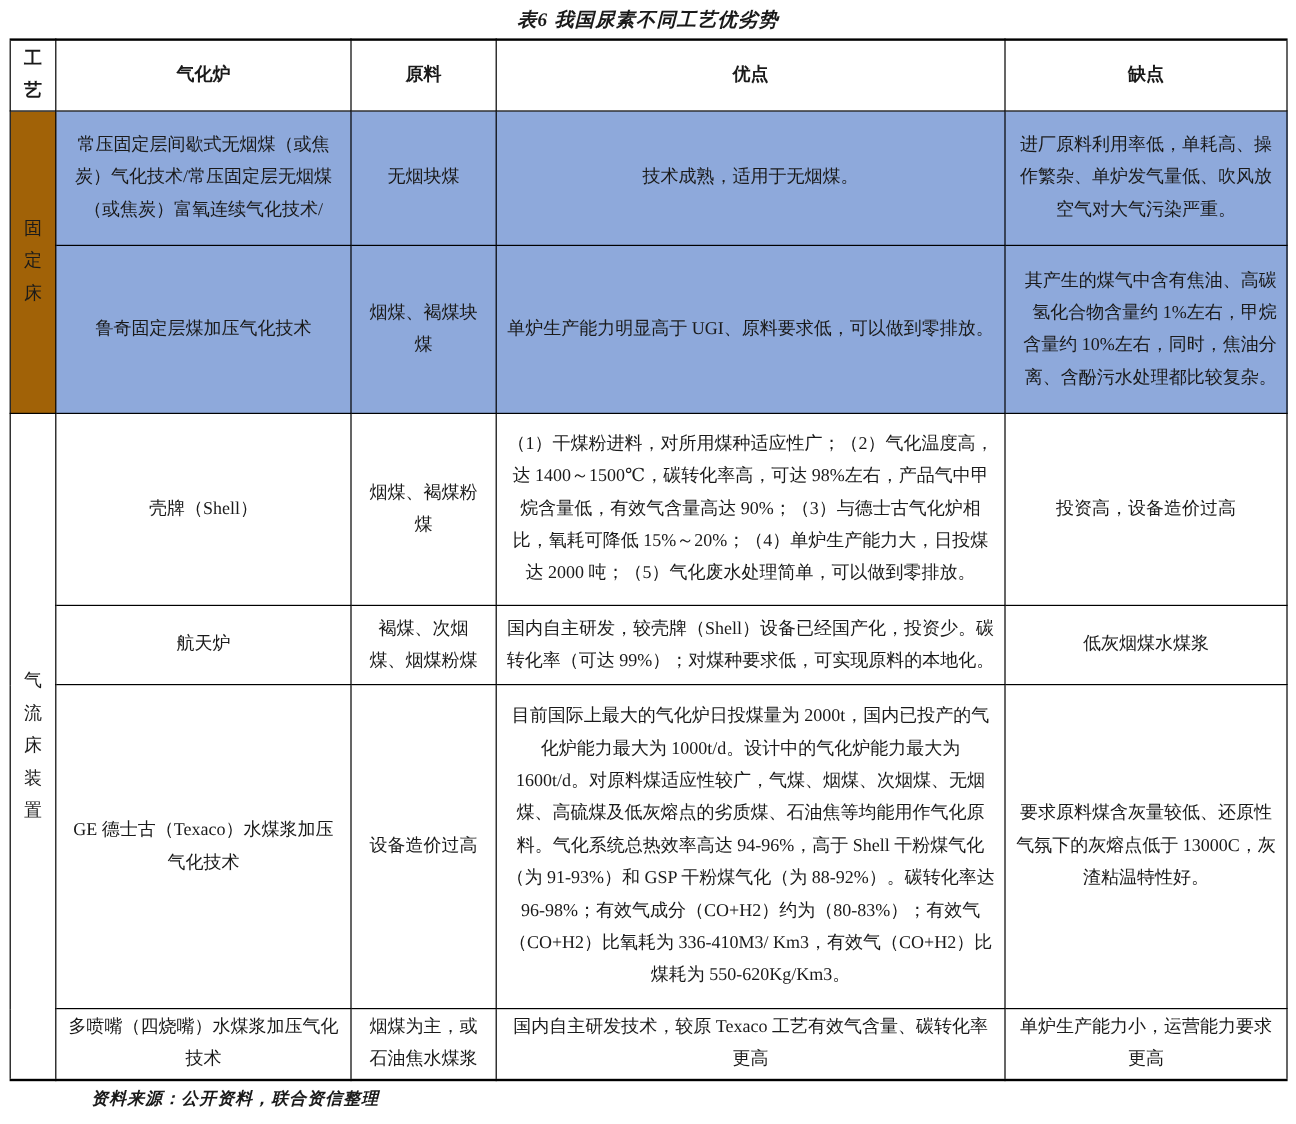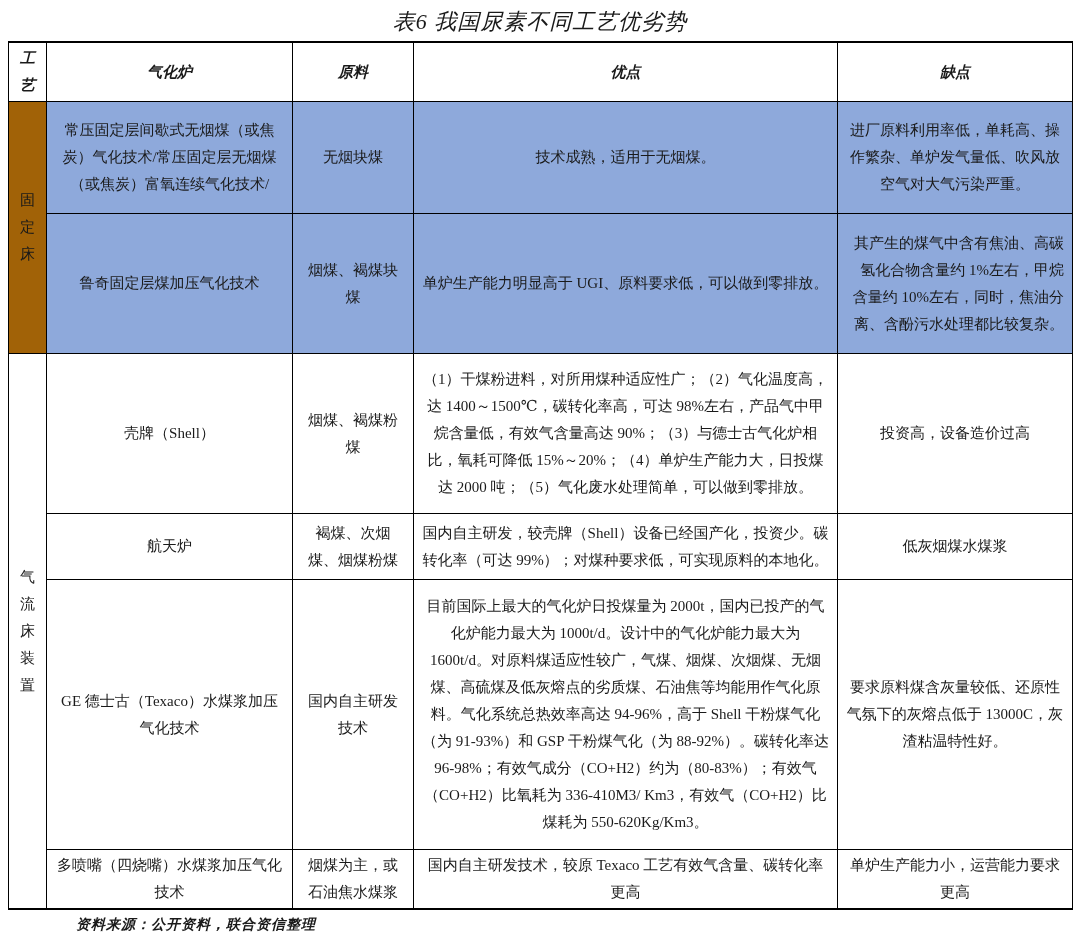--- a/index.html
+++ b/index.html
@@ -11,23 +11,23 @@
     color: #1a1a1a;
   }
   .page {
     width: 1080px;
     height: 937px;
     box-sizing: border-box;
     overflow: hidden;
   }
   .title {
     text-align: center;
-    font-weight: normal;
+    font-weight: bold;
     font-style: italic;
-    font-size: 22px;
+    font-size: 16px;
     padding-top: 7px;
     letter-spacing: 1px;
   }
   table.cmp {
     border-collapse: collapse;
     table-layout: fixed;
     width: 1064px;
     margin: 4px 8px 0 8px;
     border-top: 2px solid #000;
     border-bottom: 2px solid #000;
@@ -49,21 +49,21 @@
   
   .proc-col {
     padding: 2px 11px !important;
     word-break: break-all;
     line-height: 30px;
   }
   tr.hl td { }
   .group-cell {
     font-size: 15px;
   }
-  .row-header { height: 55px; font-style: italic; }
+  .row-header { height: 55px; }
   .row-1 { height: 112px; }
   .row-2 { height: 140px; }
   .row-3 { height: 160px; }
   .row-4 { height: 66px; }
   .row-5 { height: 270px; }
   .row-6 { height: 53px; }
   .source {
     font-weight: bold;
     font-style: italic;
     font-size: 14px;
@@ -119,21 +119,21 @@
         <td>投资高，设备造价过高</td>
       </tr>
       <tr class="row-4">
         <td>航天炉</td>
         <td>褐煤、次烟煤、烟煤粉煤</td>
         <td>国内自主研发，较壳牌（Shell）设备已经国产化，投资少。碳转化率（可达 99%）；对煤种要求低，可实现原料的本地化。</td>
         <td>低灰烟煤水煤浆</td>
       </tr>
       <tr class="row-5">
         <td>GE 德士古（Texaco）水煤浆加压气化技术</td>
-        <td>国内自主研发技术</td>
+        <td>设备造价过高</td>
         <td>目前国际上最大的气化炉日投煤量为 2000t，国内已投产的气化炉能力最大为 1000t/d。设计中的气化炉能力最大为 1600t/d。对原料煤适应性较广，气煤、烟煤、次烟煤、无烟煤、高硫煤及低灰熔点的劣质煤、石油焦等均能用作气化原料。气化系统总热效率高达 94-96%，高于 Shell 干粉煤气化（为 91-93%）和 GSP 干粉煤气化（为 88-92%）。碳转化率达 96-98%；有效气成分（CO+H2）约为（80-83%）；有效气（CO+H2）比氧耗为 336-410M3/ Km3，有效气（CO+H2）比煤耗为 550-620Kg/Km3。</td>
         <td>要求原料煤含灰量较低、还原性气氛下的灰熔点低于 13000C，灰渣粘温特性好。</td>
       </tr>
       <tr class="row-6">
         <td>多喷嘴（四烧嘴）水煤浆加压气化技术</td>
         <td>烟煤为主，或石油焦水煤浆</td>
         <td>国内自主研发技术，较原 Texaco 工艺有效气含量、碳转化率更高</td>
         <td>单炉生产能力小，运营能力要求更高</td>
       </tr>
     </tbody>

